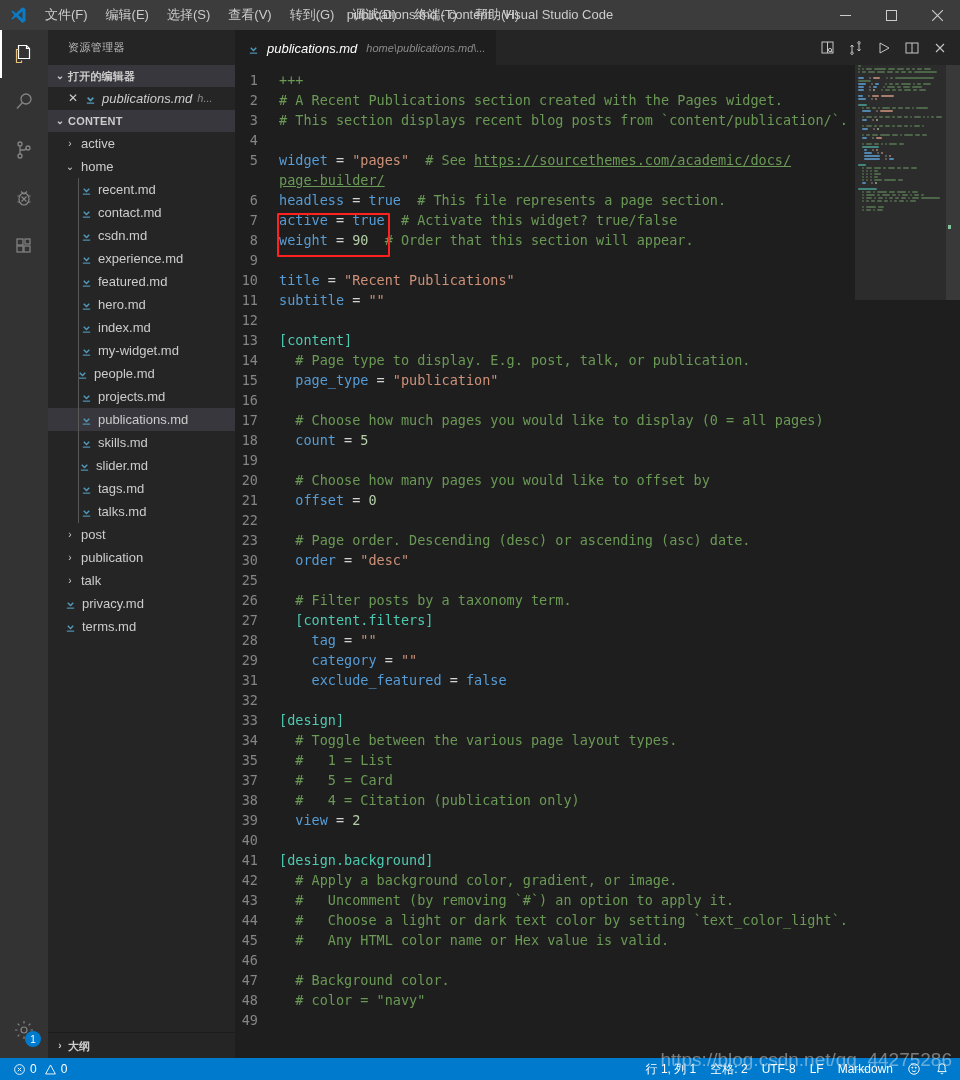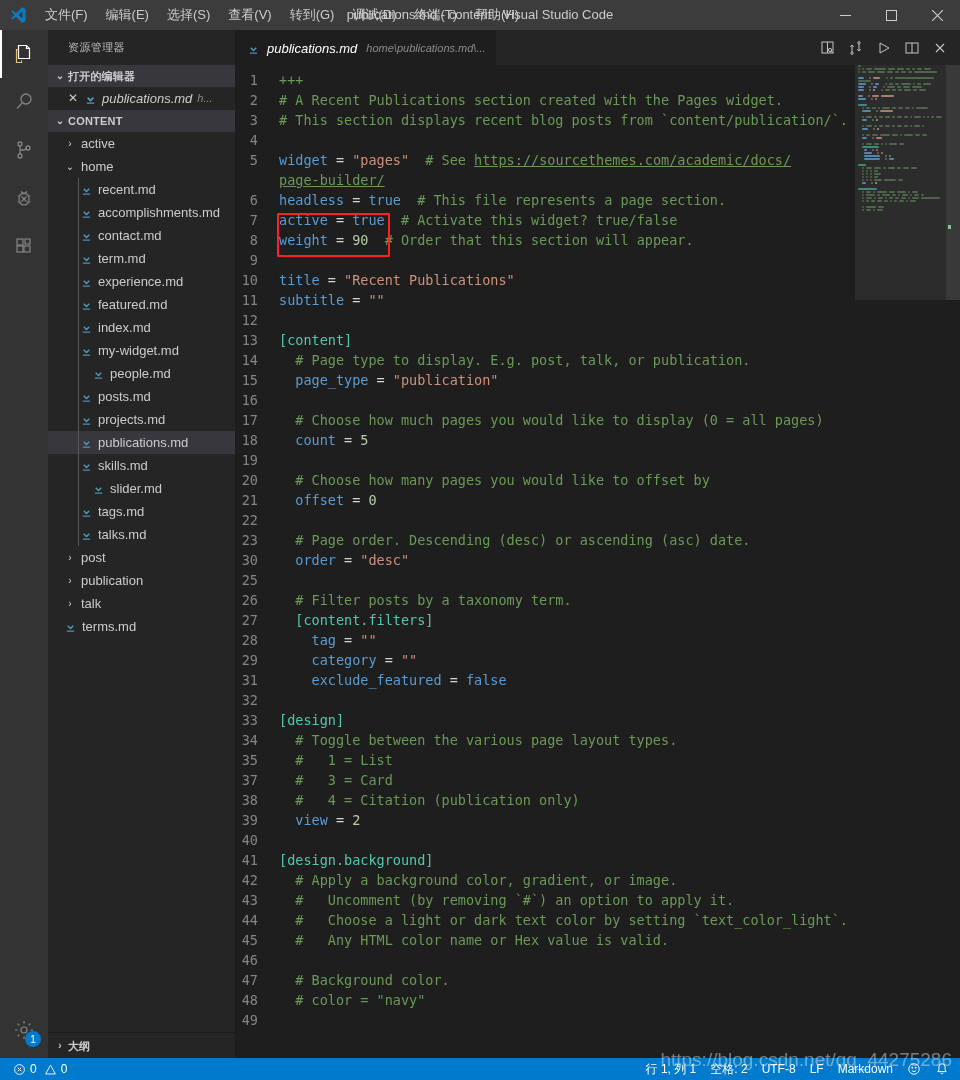--- a/index.html
+++ b/index.html
@@ -303,61 +303,61 @@
           <span class="label">recent.md</span>
           <span class="tree-guide"></span>
         </div>
         <div class="row" style="padding-left: 30px;">
           <span class="md-icon">
             <svg width="13" height="13" viewBox="0 0 16 16">
               <path d="M8 1v8.2L5.2 6.4 4 7.6 8 11.6l4-4-1.2-1.2L8 9.2V1z" fill="#519aba"></path>
               <path d="M3.5 13h9v1.4h-9z" fill="#519aba"></path>
             </svg>
           </span>
-          <span class="label">accomplishments.md</span>
+          <span class="label">contact.md</span>
           <span class="tree-guide"></span>
         </div>
         <div class="row" style="padding-left: 30px;">
           <span class="md-icon">
             <svg width="13" height="13" viewBox="0 0 16 16">
               <path d="M8 1v8.2L5.2 6.4 4 7.6 8 11.6l4-4-1.2-1.2L8 9.2V1z" fill="#519aba"></path>
               <path d="M3.5 13h9v1.4h-9z" fill="#519aba"></path>
             </svg>
           </span>
-          <span class="label">contact.md</span>
+          <span class="label">csdn.md</span>
           <span class="tree-guide"></span>
         </div>
         <div class="row" style="padding-left: 30px;">
           <span class="md-icon">
             <svg width="13" height="13" viewBox="0 0 16 16">
               <path d="M8 1v8.2L5.2 6.4 4 7.6 8 11.6l4-4-1.2-1.2L8 9.2V1z" fill="#519aba"></path>
               <path d="M3.5 13h9v1.4h-9z" fill="#519aba"></path>
             </svg>
           </span>
-          <span class="label">term.md</span>
+          <span class="label">experience.md</span>
           <span class="tree-guide"></span>
         </div>
         <div class="row" style="padding-left: 30px;">
           <span class="md-icon">
             <svg width="13" height="13" viewBox="0 0 16 16">
               <path d="M8 1v8.2L5.2 6.4 4 7.6 8 11.6l4-4-1.2-1.2L8 9.2V1z" fill="#519aba"></path>
               <path d="M3.5 13h9v1.4h-9z" fill="#519aba"></path>
             </svg>
           </span>
-          <span class="label">experience.md</span>
+          <span class="label">featured.md</span>
           <span class="tree-guide"></span>
         </div>
         <div class="row" style="padding-left: 30px;">
           <span class="md-icon">
             <svg width="13" height="13" viewBox="0 0 16 16">
               <path d="M8 1v8.2L5.2 6.4 4 7.6 8 11.6l4-4-1.2-1.2L8 9.2V1z" fill="#519aba"></path>
               <path d="M3.5 13h9v1.4h-9z" fill="#519aba"></path>
             </svg>
           </span>
-          <span class="label">featured.md</span>
+          <span class="label">hero.md</span>
           <span class="tree-guide"></span>
         </div>
         <div class="row" style="padding-left: 30px;">
           <span class="md-icon">
             <svg width="13" height="13" viewBox="0 0 16 16">
               <path d="M8 1v8.2L5.2 6.4 4 7.6 8 11.6l4-4-1.2-1.2L8 9.2V1z" fill="#519aba"></path>
               <path d="M3.5 13h9v1.4h-9z" fill="#519aba"></path>
             </svg>
           </span>
           <span class="label">index.md</span>
@@ -366,71 +366,61 @@
         <div class="row" style="padding-left: 30px;">
           <span class="md-icon">
             <svg width="13" height="13" viewBox="0 0 16 16">
               <path d="M8 1v8.2L5.2 6.4 4 7.6 8 11.6l4-4-1.2-1.2L8 9.2V1z" fill="#519aba"></path>
               <path d="M3.5 13h9v1.4h-9z" fill="#519aba"></path>
             </svg>
           </span>
           <span class="label">my-widget.md</span>
           <span class="tree-guide"></span>
         </div>
-        <div class="row" style="padding-left: 42px;">
+        <div class="row" style="padding-left: 26px;">
           <span class="md-icon">
             <svg width="13" height="13" viewBox="0 0 16 16">
               <path d="M8 1v8.2L5.2 6.4 4 7.6 8 11.6l4-4-1.2-1.2L8 9.2V1z" fill="#519aba"></path>
               <path d="M3.5 13h9v1.4h-9z" fill="#519aba"></path>
             </svg>
           </span>
           <span class="label">people.md</span>
           <span class="tree-guide"></span>
         </div>
         <div class="row" style="padding-left: 30px;">
           <span class="md-icon">
             <svg width="13" height="13" viewBox="0 0 16 16">
               <path d="M8 1v8.2L5.2 6.4 4 7.6 8 11.6l4-4-1.2-1.2L8 9.2V1z" fill="#519aba"></path>
               <path d="M3.5 13h9v1.4h-9z" fill="#519aba"></path>
             </svg>
           </span>
-          <span class="label">posts.md</span>
+          <span class="label">projects.md</span>
+          <span class="tree-guide"></span>
+        </div>
+        <div class="row selected" style="padding-left: 30px;">
+          <span class="md-icon">
+            <svg width="13" height="13" viewBox="0 0 16 16">
+              <path d="M8 1v8.2L5.2 6.4 4 7.6 8 11.6l4-4-1.2-1.2L8 9.2V1z" fill="#519aba"></path>
+              <path d="M3.5 13h9v1.4h-9z" fill="#519aba"></path>
+            </svg>
+          </span>
+          <span class="label">publications.md</span>
           <span class="tree-guide"></span>
         </div>
         <div class="row" style="padding-left: 30px;">
           <span class="md-icon">
             <svg width="13" height="13" viewBox="0 0 16 16">
               <path d="M8 1v8.2L5.2 6.4 4 7.6 8 11.6l4-4-1.2-1.2L8 9.2V1z" fill="#519aba"></path>
               <path d="M3.5 13h9v1.4h-9z" fill="#519aba"></path>
             </svg>
           </span>
-          <span class="label">projects.md</span>
-          <span class="tree-guide"></span>
-        </div>
-        <div class="row selected" style="padding-left: 30px;">
-          <span class="md-icon">
-            <svg width="13" height="13" viewBox="0 0 16 16">
-              <path d="M8 1v8.2L5.2 6.4 4 7.6 8 11.6l4-4-1.2-1.2L8 9.2V1z" fill="#519aba"></path>
-              <path d="M3.5 13h9v1.4h-9z" fill="#519aba"></path>
-            </svg>
-          </span>
-          <span class="label">publications.md</span>
-          <span class="tree-guide"></span>
-        </div>
-        <div class="row" style="padding-left: 30px;">
-          <span class="md-icon">
-            <svg width="13" height="13" viewBox="0 0 16 16">
-              <path d="M8 1v8.2L5.2 6.4 4 7.6 8 11.6l4-4-1.2-1.2L8 9.2V1z" fill="#519aba"></path>
-              <path d="M3.5 13h9v1.4h-9z" fill="#519aba"></path>
-            </svg>
-          </span>
           <span class="label">skills.md</span>
           <span class="tree-guide"></span>
         </div>
-        <div class="row" style="padding-left: 42px;">
+        <div class="row" style="padding-left: 28px;">
           <span class="md-icon">
             <svg width="13" height="13" viewBox="0 0 16 16">
               <path d="M8 1v8.2L5.2 6.4 4 7.6 8 11.6l4-4-1.2-1.2L8 9.2V1z" fill="#519aba"></path>
               <path d="M3.5 13h9v1.4h-9z" fill="#519aba"></path>
             </svg>
           </span>
           <span class="label">slider.md</span>
           <span class="tree-guide"></span>
         </div>
         <div class="row" style="padding-left: 30px;">
@@ -457,20 +447,29 @@
           <span class="twisty">›</span>
           <span class="label">post</span>
         </div>
         <div class="row" style="padding-left: 14px;">
           <span class="twisty">›</span>
           <span class="label">publication</span>
         </div>
         <div class="row" style="padding-left: 14px;">
           <span class="twisty">›</span>
           <span class="label">talk</span>
+        </div>
+        <div class="row" style="padding-left: 14px;">
+          <span class="md-icon">
+            <svg width="13" height="13" viewBox="0 0 16 16">
+              <path d="M8 1v8.2L5.2 6.4 4 7.6 8 11.6l4-4-1.2-1.2L8 9.2V1z" fill="#519aba"></path>
+              <path d="M3.5 13h9v1.4h-9z" fill="#519aba"></path>
+            </svg>
+          </span>
+          <span class="label">privacy.md</span>
         </div>
         <div class="row" style="padding-left: 14px;">
           <span class="md-icon">
             <svg width="13" height="13" viewBox="0 0 16 16">
               <path d="M8 1v8.2L5.2 6.4 4 7.6 8 11.6l4-4-1.2-1.2L8 9.2V1z" fill="#519aba"></path>
               <path d="M3.5 13h9v1.4h-9z" fill="#519aba"></path>
             </svg>
           </span>
           <span class="label">terms.md</span>
         </div>
@@ -667,21 +666,21 @@
           <div class="cl">
             <span class="ln">34</span>
             <span class="ct"><span class="c">  # Toggle between the various page layout types.</span></span>
           </div>
           <div class="cl">
             <span class="ln">35</span>
             <span class="ct"><span class="c">  #   1 = List</span></span>
           </div>
           <div class="cl">
             <span class="ln">37</span>
-            <span class="ct"><span class="c">  #   3 = Card</span></span>
+            <span class="ct"><span class="c">  #   5 = Card</span></span>
           </div>
           <div class="cl">
             <span class="ln">38</span>
             <span class="ct"><span class="c">  #   4 = Citation (publication only)</span></span>
           </div>
           <div class="cl">
             <span class="ln">39</span>
             <span class="ct"><span class="op">  </span><span class="k">view</span><span class="op"> = </span><span class="n">2</span></span>
           </div>
           <div class="cl">

